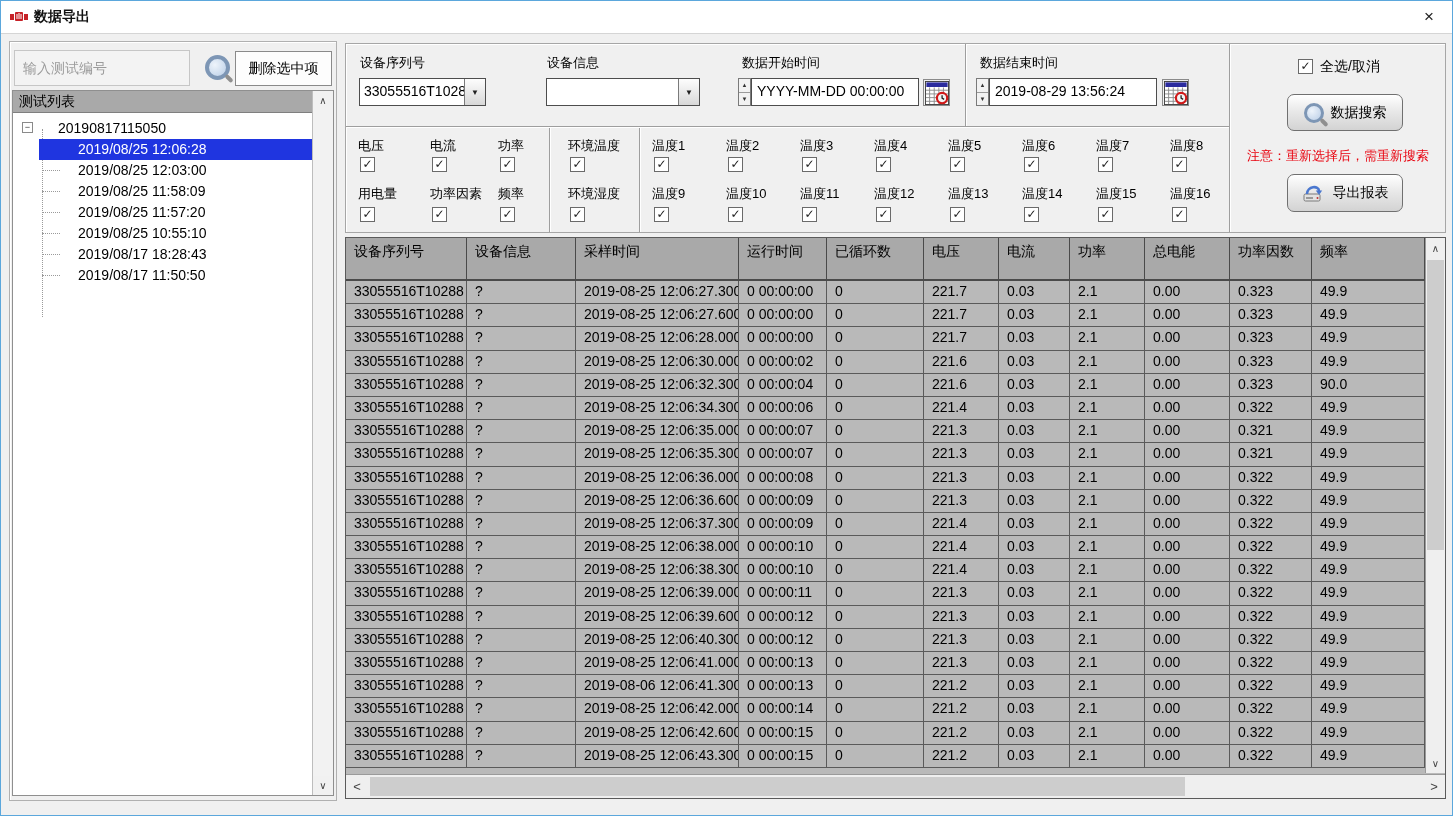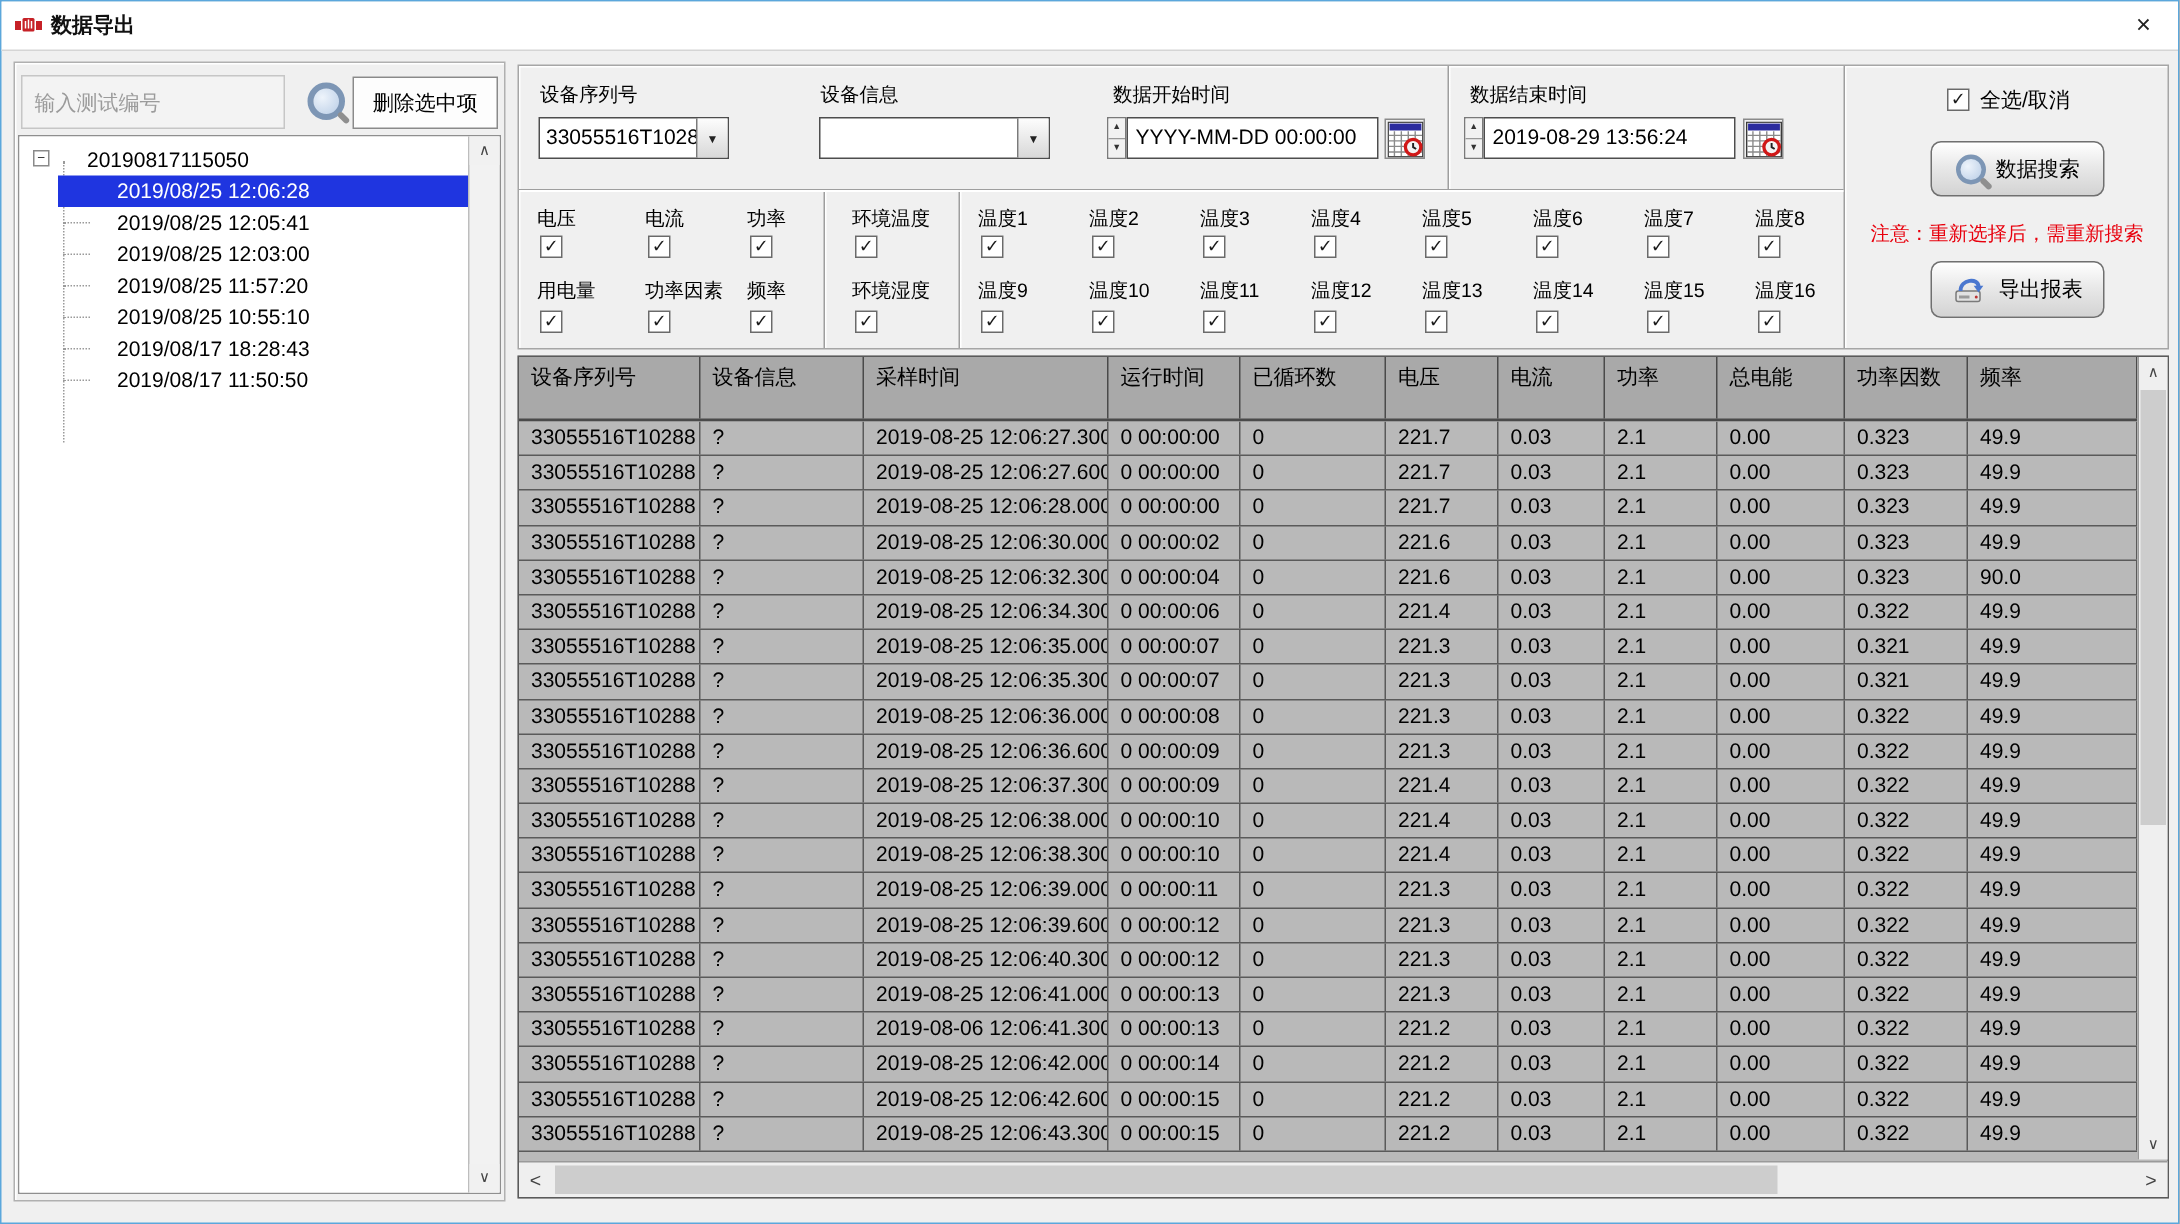--- a/index.html
+++ b/index.html
@@ -89,35 +89,36 @@
 
   <div class="panel-left">
     <input class="search-input" type="text" placeholder="输入测试编号" style="">
     <div class="search-icon-btn">
         <span class="mag big"></span>
       </div>
     <div class="delete-btn">删除选中项</div>
 
     <div class="tree-box">
       <div class="tree-main">
+        <div class="tree-header">测试列表</div>
         <div class="tree-content">
           <div class="tree-vline"></div>
           <div class="tree-root-row">
             <span class="expand-box">−</span>
             <span class="root-label">20190817115050</span>
           </div>
           <div id="tree-children">
               <div class="tree-child selected">
                 <span class="t-label">2019/08/25 12:06:28</span>
               </div>
               <div class="tree-child">
-                <span class="t-label">2019/08/25 12:05:41</span>
+                <span class="t-label">2019/08/25 12:03:00</span>
               </div>
               <div class="tree-child">
-                <span class="t-label">2019/08/25 12:03:00</span>
+                <span class="t-label">2019/08/25 11:58:09</span>
               </div>
               <div class="tree-child">
                 <span class="t-label">2019/08/25 11:57:20</span>
               </div>
               <div class="tree-child">
                 <span class="t-label">2019/08/25 10:55:10</span>
               </div>
               <div class="tree-child">
                 <span class="t-label">2019/08/17 18:28:43</span>
               </div>

